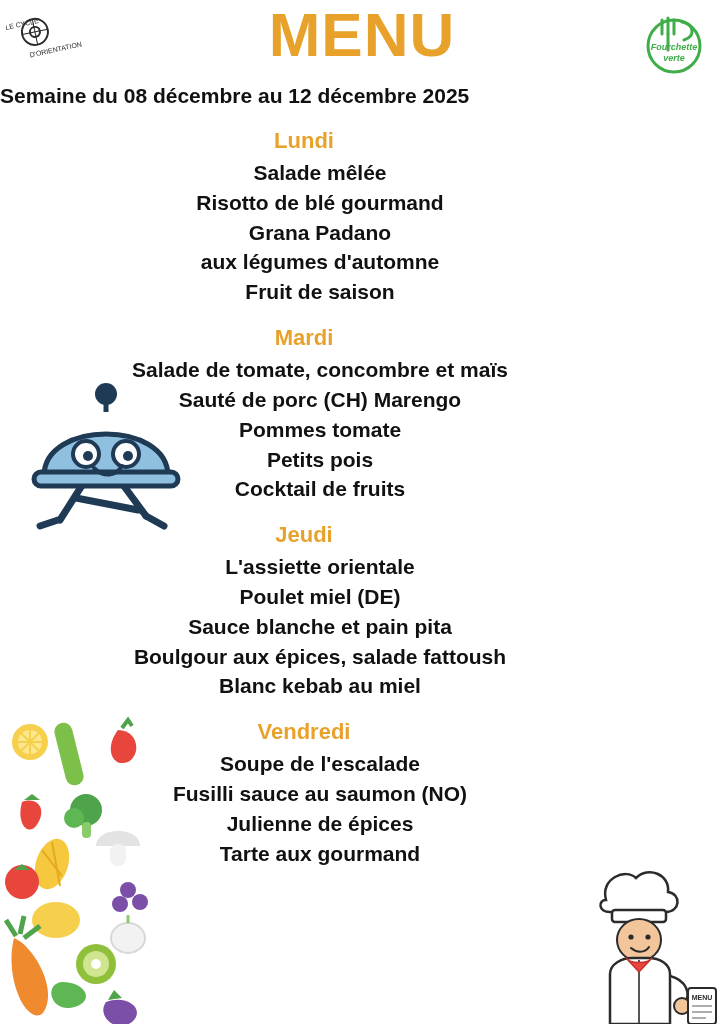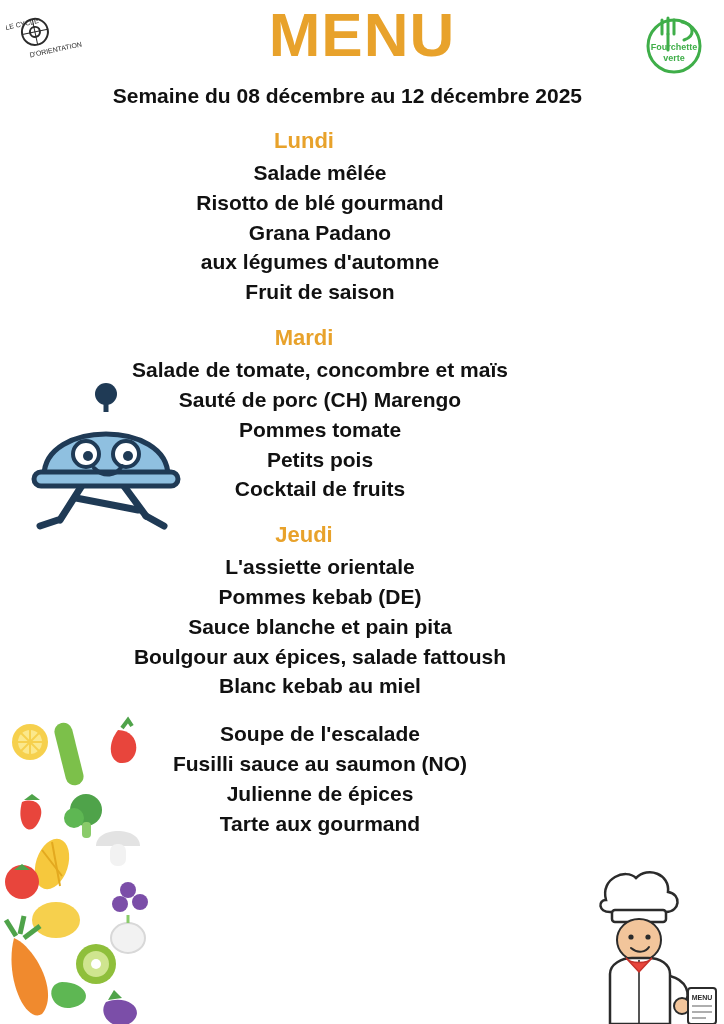--- a/index.html
+++ b/index.html
@@ -26,21 +26,21 @@
     font-weight: bold;
     color: #E8A22B;
     letter-spacing: 1px;
     line-height: 1.05;
   }
   .week-line {
     position: absolute;
     top: 84px;
     left: 0;
     width: 582px;
-    text-align: right;
+    text-align: left;
     font-size: 21px;
     font-weight: bold;
     color: #111111;
   }
 
   
   .logo-left {
     position: absolute;
     top: 6px;
     left: 6px;
@@ -48,20 +48,21 @@
     height: 58px;
   }
   .logo-left svg { display:block; }
 
   .logo-right {
     position: absolute;
     top: 10px;
     right: 12px;
     width: 76px;
     height: 66px;
+    font-style: italic;
   }
 
   
   .menu {
     position: absolute;
     top: 128px;
     left: 0;
     width: 608px;
     text-align: center;
   }
@@ -161,27 +162,28 @@
     <div class="dish">Salade de tomate, concombre et maïs</div>
     <div class="dish">Sauté de porc (CH) Marengo</div>
     <div class="dish">Pommes tomate</div>
     <div class="dish">Petits pois</div>
     <div class="dish">Cocktail de fruits</div>
   </div>
 
   <div class="day-block">
     <div class="day-name">Jeudi</div>
     <div class="dish">L'assiette orientale</div>
-    <div class="dish">Pommes kebab (DE)</div>
+    <div class="dish">Poulet miel (DE)</div>
     <div class="dish">Sauce blanche et pain pita</div>
     <div class="dish">Boulgour aux épices, salade fattoush</div>
     <div class="dish">Blanc kebab au miel</div>
   </div>
 
   <div class="day-block">
+    <div class="day-name">Vendredi</div>
     <div class="dish">Soupe de l'escalade</div>
     <div class="dish">Fusilli sauce au saumon (NO)</div>
     <div class="dish">Julienne de épices</div>
     <div class="dish">Tarte aux gourmand</div>
   </div>
 
 </div>
 
 <div class="mascot">
   <svg viewBox="0 0 176 200" width="176" height="200" xmlns="http://www.w3.org/2000/svg">

